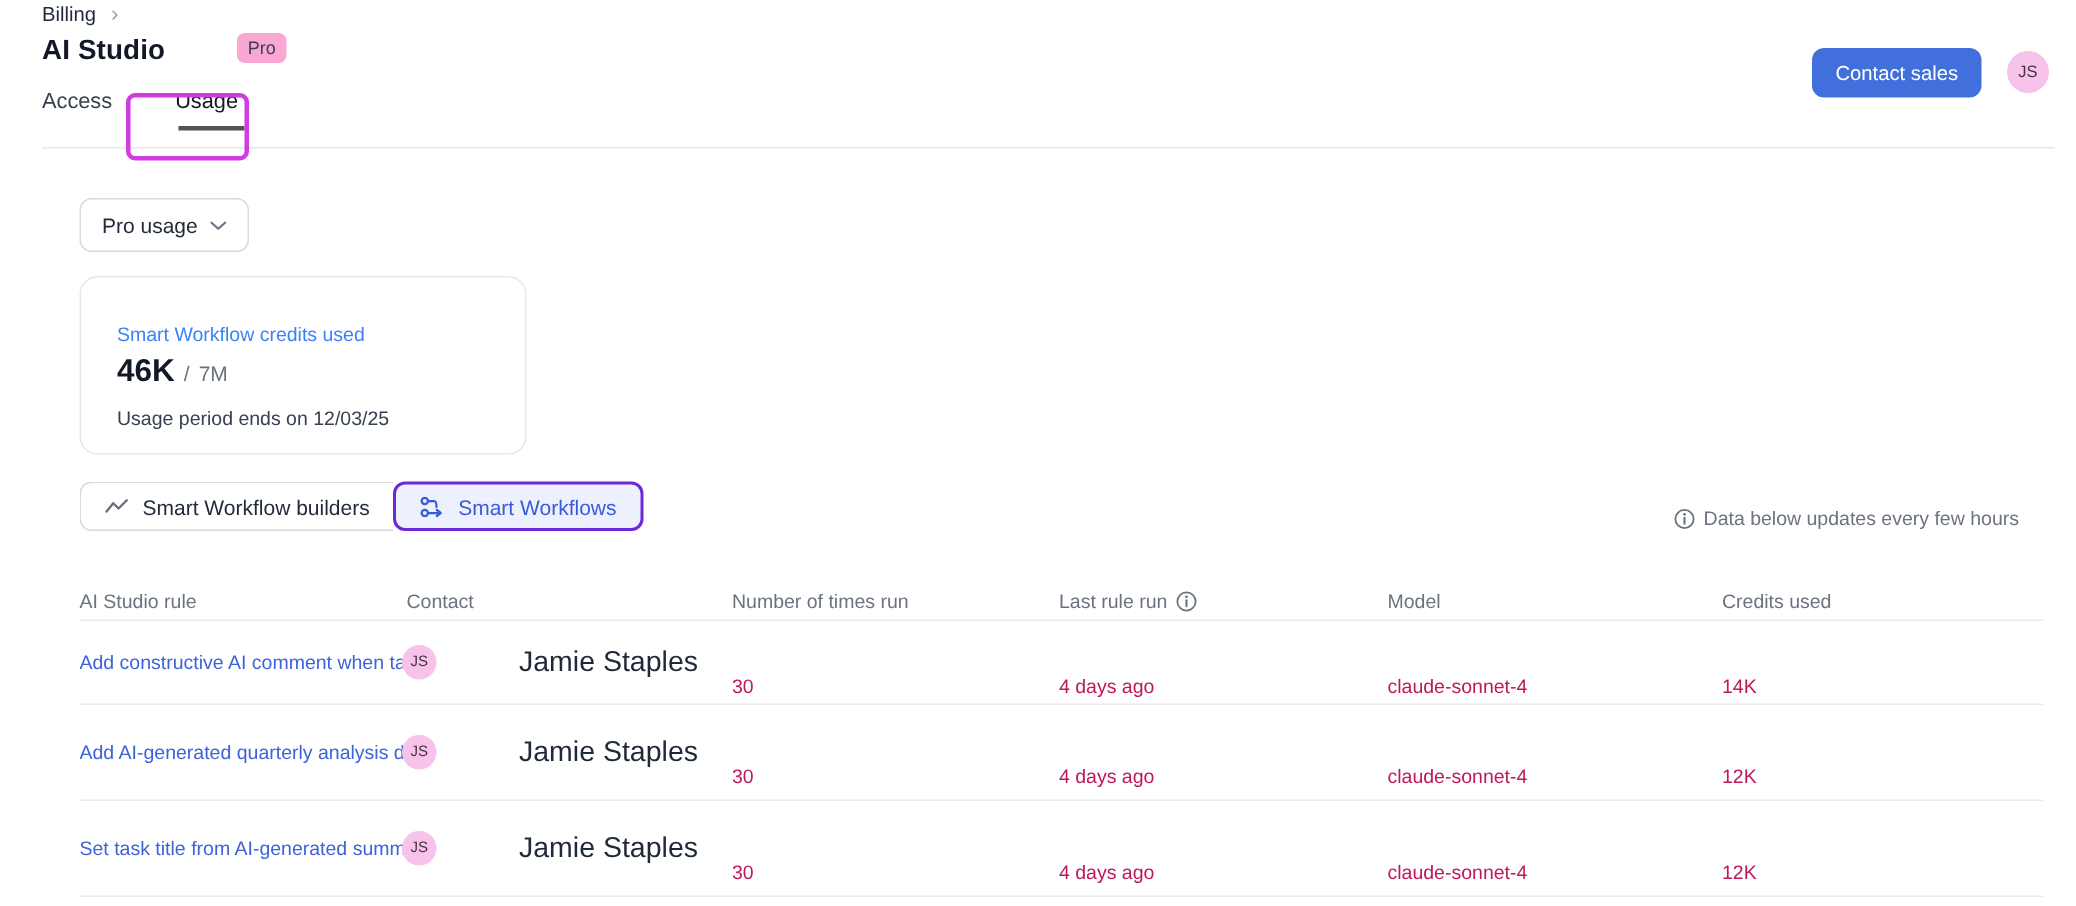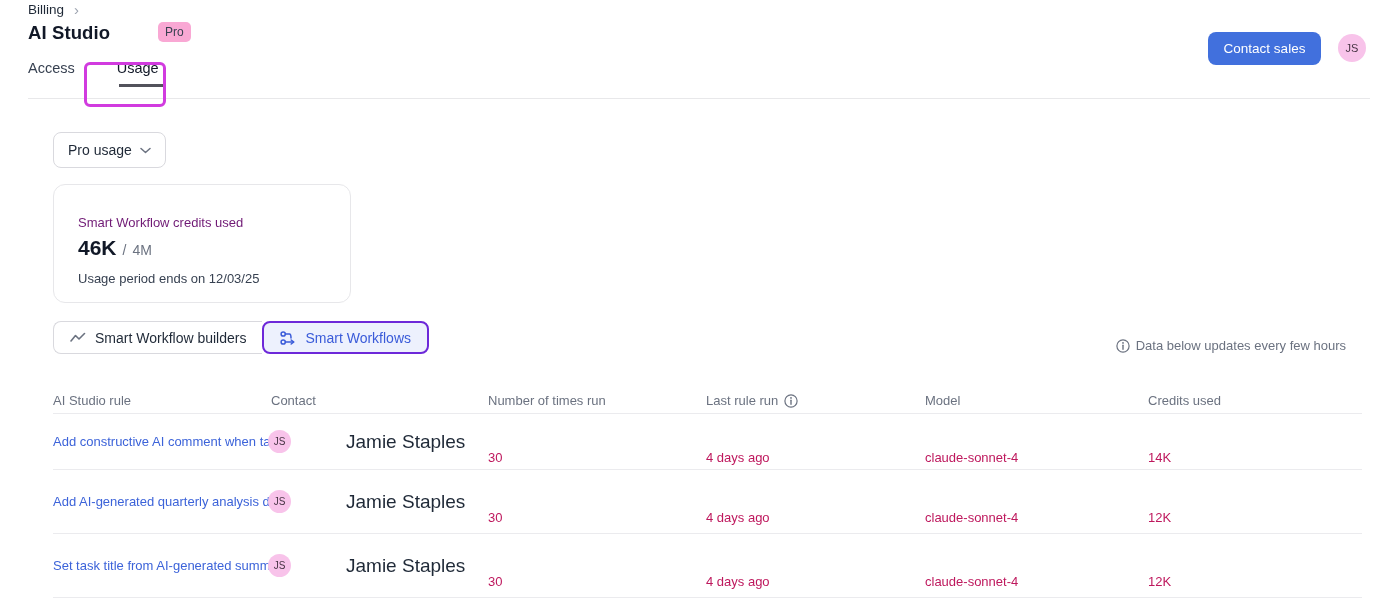--- a/index.html
+++ b/index.html
@@ -37,21 +37,21 @@
 
   
   .plan-dropdown { position:absolute; left:53px; top:132px; height:36px; padding:0 14px;
     display:flex; align-items:center; gap:8px; background:#fff; border:1px solid #d9d9de;
     border-radius:8px; font-size:14px; color:#1f2937; cursor:pointer; font-family:inherit; }
   .chev-down { width:11px; height:7px; }
 
   
   .credits-card { position:absolute; left:53px; top:184px; width:298px; height:119px;
     border:1px solid #e7e7ea; border-radius:12px; padding:30px 24px 0 24px; }
-  .credits-title { font-size:13px; color:#701a75; }
+  .credits-title { font-size:13px; color:#3b82f6; }
   .credits-line { margin-top:6px; display:flex; align-items:baseline; gap:6px; }
   .credits-used { font-size:21px; font-weight:700; color:#111827; }
   .credits-sep { font-size:14px; color:#6b7280; }
   .credits-total { font-size:14px; color:#6b7280; }
   .credits-period { margin-top:11px; font-size:13px; color:#374151; }
 
   
   .segmented { position:absolute; left:53px; top:321px; display:flex; }
   .segment { height:33px; display:flex; align-items:center; gap:9px; padding:0 16px;
     font-size:14px; cursor:pointer; }
@@ -110,21 +110,21 @@
     <svg class="chev-down" viewBox="0 0 11 7">
       <path d="M1 1.5 L5.5 5.5 L10 1.5" fill="none" stroke="#6b7280" stroke-width="1.5" stroke-linecap="round" stroke-linejoin="round"></path>
     </svg>
   </button>
 
   <div class="credits-card">
     <div class="credits-title">Smart Workflow credits used</div>
     <div class="credits-line">
       <span class="credits-used">46K</span>
       <span class="credits-sep">/</span>
-      <span class="credits-total">4M</span>
+      <span class="credits-total">7M</span>
     </div>
     <div class="credits-period">Usage period ends on 12/03/25</div>
   </div>
 
   <div class="segmented">
     <div class="segment left">
       <svg class="seg-icon" viewBox="0 0 16 14">
         <polyline points="1,10 5.5,4.5 9,8 14.5,2.5" fill="none" stroke="#6b7280" stroke-width="1.6" stroke-linecap="round" stroke-linejoin="round"></polyline>
       </svg>
       <span>Smart Workflow builders</span>

